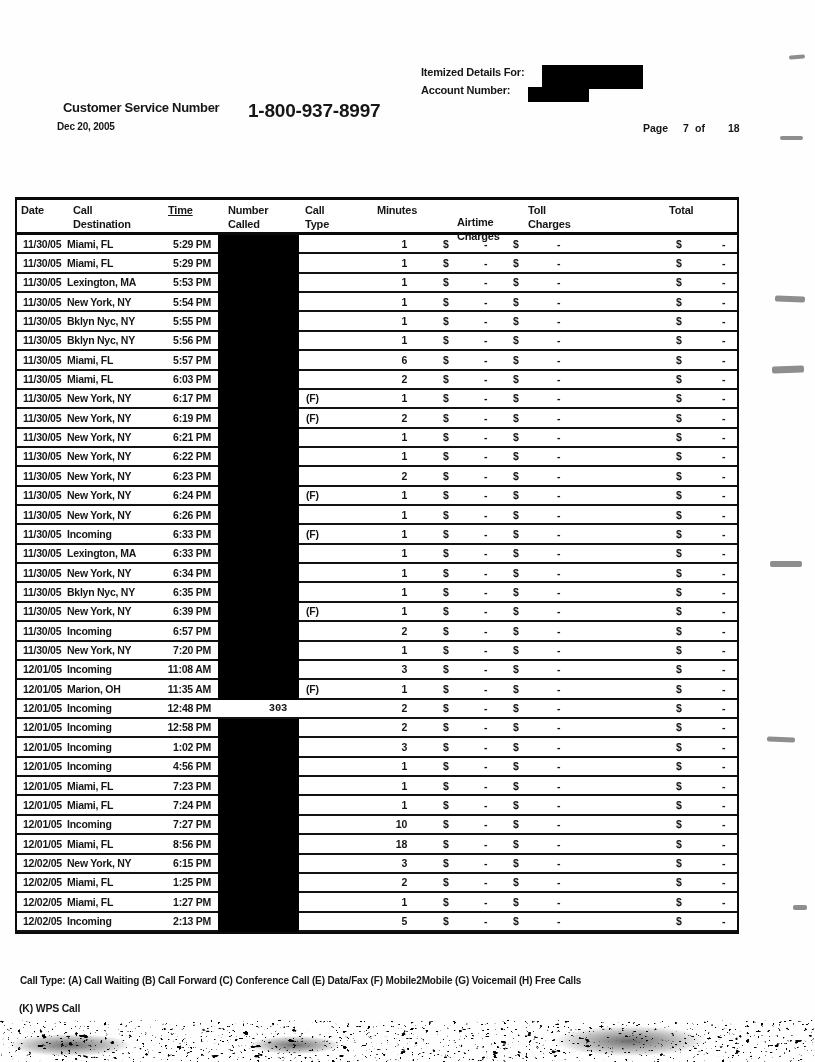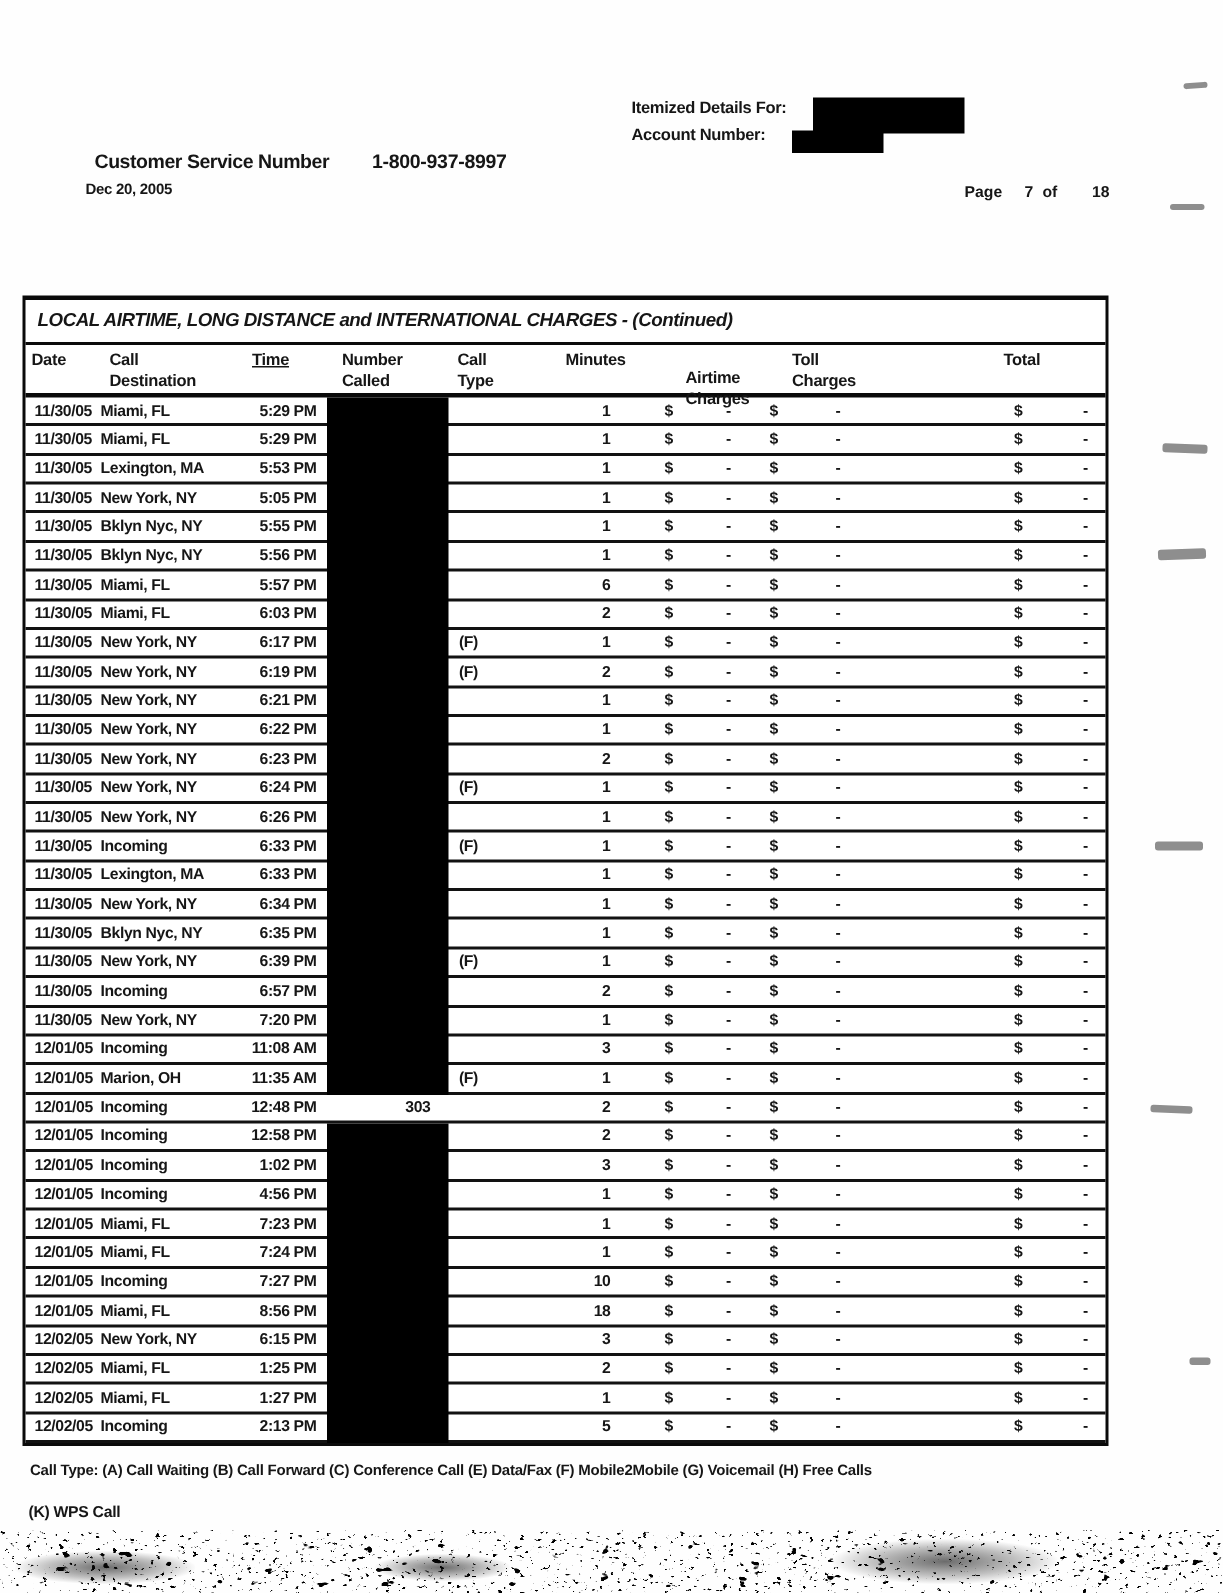--- a/index.html
+++ b/index.html
@@ -7,42 +7,42 @@
     width:815px;height:1062px;position:relative;overflow:hidden;
     background:#fefefe;color:#161616;
     font-family:"Liberation Sans",sans-serif;
     -webkit-font-smoothing:antialiased;
   }
   .abs{position:absolute;}
   .lbl{font-size:11px;font-weight:600;letter-spacing:-0.2px;}
   .redaction{position:absolute;background:#000;}
   
   .cs-label{left:63px;top:100px;font-size:13px;font-weight:700;letter-spacing:-0.3px;}
-  .cs-number{left:248px;top:100px;font-size:13px;font-weight:700;letter-spacing:-0.2px;}
+  .cs-number{left:248px;top:100px;font-size:19px;font-weight:700;letter-spacing:-0.2px;}
   .stmt-date{left:57px;top:121px;font-size:10px;font-weight:700;letter-spacing:-0.2px;}
   .pg{font-size:10.5px;font-weight:700;top:122px;}
   
   .bill-table{
     position:absolute;left:15px;top:197px;width:720px;
     border:2px solid #0a0a0a;border-top-width:3px;background:#fff;
   }
   .title-bar{
     height:22px;border-bottom:2px solid #0a0a0a;
     font-style:italic;font-weight:700;font-size:12.5px;letter-spacing:-0.3px;
     padding:6px 0 0 8px;
   }
   .thead{position:relative;height:32px;border-bottom:3px solid #0a0a0a;}
   .th{position:absolute;top:4px;font-size:11px;font-weight:700;line-height:13.5px;letter-spacing:-0.2px;white-space:pre;}
   .tbody{position:relative;}
   .row{position:relative;height:17.36px;border-bottom:2px solid #121212;}
   .cell{position:absolute;top:2.5px;font-size:10.5px;font-weight:700;letter-spacing:-0.25px;white-space:nowrap;}
   .c-date{left:6px;}
   .c-dest{left:50px;}
   .c-time{left:137px;width:57px;text-align:right;}
-  .c-num{left:186px;width:84px;text-align:right;}
+  .c-num{left:186px;width:84px;text-align:right;font-family:Liberation Mono, monospace;}
   .c-type{left:289px;}
   .c-min{left:346px;width:44px;text-align:right;}
   .c-ad{left:426px;}  .c-ax{left:467px;}
   .c-td{left:496px;}  .c-tx{left:540px;}
   .c-gd{left:659px;}  .c-gx{left:705px;}
   .redact-a{left:201px;top:0;width:81px;height:465px;}
   .redact-b{left:201px;top:484px;width:81px;height:213px;}
   
   .legend{left:20px;top:975px;font-size:10px;font-weight:600;letter-spacing:-0.15px;}
   .wps{left:19px;top:1002px;font-size:10.5px;font-weight:600;letter-spacing:-0.2px;}
@@ -62,21 +62,20 @@
 <div class="abs cs-label">Customer Service Number</div>
 <div class="abs cs-number">1-800-937-8997</div>
 <div class="abs stmt-date">Dec 20, 2005</div>
 
 <span class="abs pg" style="left:643px;">Page</span>
 <span class="abs pg" style="left:683px;">7</span>
 <span class="abs pg" style="left:695px;text-align:right;">of</span>
 <span class="abs pg" style="left:728px;">18</span>
 
 <div class="bill-table">
-  <div class="title-bar">LOCAL AIRTIME, LONG DISTANCE and INTERNATIONAL CHARGES  - (Continued)</div>
 
   <div class="thead">
     <div class="th" style="left:4px;">Date</div>
     <div class="th" style="left:56px;"><span>Call</span><br><span>Destination</span></div>
     <div class="th" style="left:151px;text-decoration:underline;">Time</div>
     <div class="th" style="left:211px;"><span>Number</span><br><span>Called</span></div>
     <div class="th" style="left:288px;"><span>Call</span><br><span>Type</span></div>
     <div class="th" style="left:360px;">Minutes</div>
     <div class="th" style="left:440px;margin-top:12px;"><span>Airtime</span><br><span>Charges</span></div>
     <div class="th" style="left:511px;"><span>Toll</span><br><span>Charges</span></div>
@@ -123,21 +122,21 @@
         <span class="cell c-ad">$</span>
         <span class="cell c-ax">-</span>
         <span class="cell c-td">$</span>
         <span class="cell c-tx">-</span>
         <span class="cell c-gd">$</span>
         <span class="cell c-gx">-</span>
       </div>
       <div class="row">
         <span class="cell c-date">11/30/05</span>
         <span class="cell c-dest">New York, NY</span>
-        <span class="cell c-time">5:05 PM</span>
+        <span class="cell c-time">5:54 PM</span>
         <span class="cell c-num"></span>
         <span class="cell c-type"></span>
         <span class="cell c-min">1</span>
         <span class="cell c-ad">$</span>
         <span class="cell c-ax">-</span>
         <span class="cell c-td">$</span>
         <span class="cell c-tx">-</span>
         <span class="cell c-gd">$</span>
         <span class="cell c-gx">-</span>
       </div>

